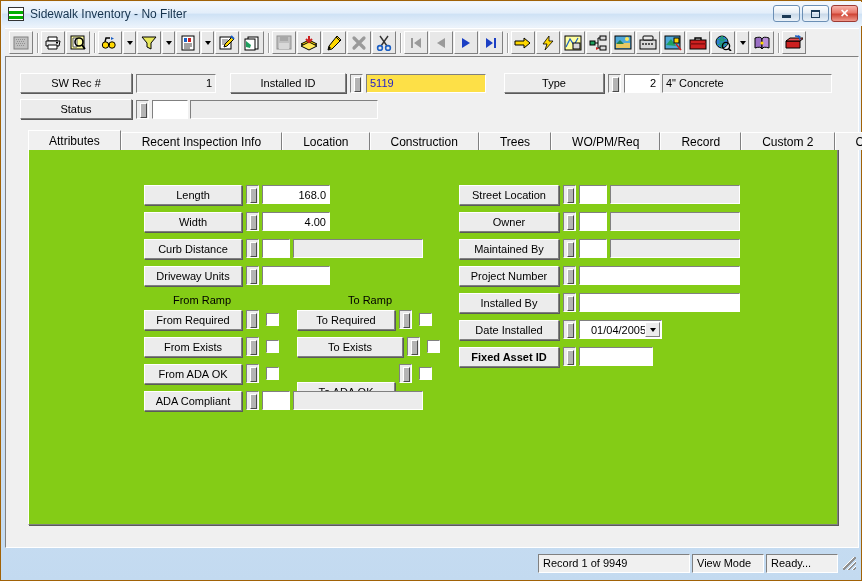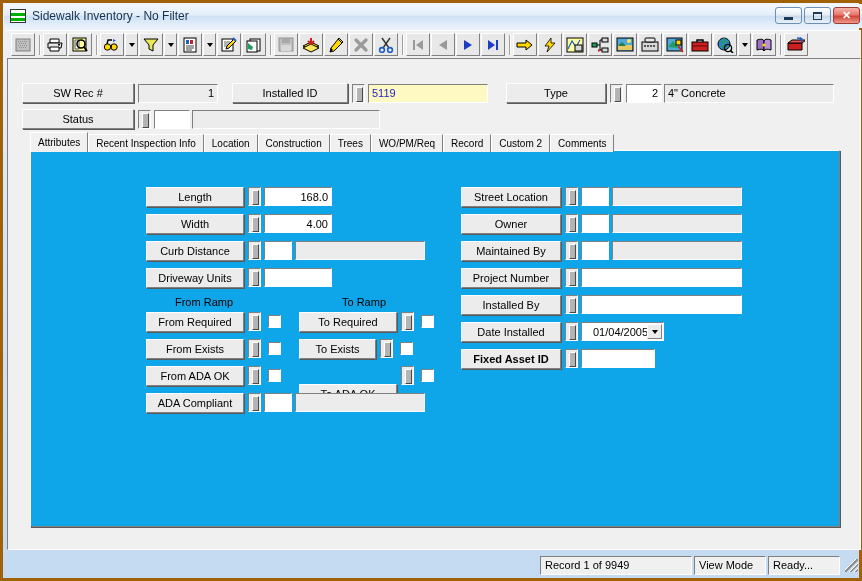--- a/index.html
+++ b/index.html
@@ -10,21 +10,21 @@
     font-family: "Liberation Sans", sans-serif;
     font-size: 11px;
     background: #ffffff;
   }
 
   
   #window {
     position: absolute; left: 0; top: 0;
     width: 862px; height: 581px;
     background: #d9e9f8;
-    border: 3px solid #a16207;
+    border: 1px solid #a16207;
   }
   #frame-outer {
     position: absolute; left: 0; top: 0; right: 0; bottom: 0;
     background: linear-gradient(to bottom, #eef4fb 0%, #d6e6f7 40%, #c3daf0 100%);
   }
 
   
   #titlebar {
     position: absolute; left: 1px; top: 1px;
     width: 860px; height: 24px;
@@ -125,21 +125,21 @@
     position: absolute; left: 4px; top: 55px;
     width: 854px; height: 492px;
     background: #f0f0f0;
     border-left: 1px solid #808080;
     border-top: 1px solid #808080;
     border-right: 1px solid #ffffff;
     border-bottom: 1px solid #ffffff;
   }
 
   
-  #hdr { position: absolute; left: 14px; top: 24px; }
+  #hdr { position: absolute; left: 14px; top: 16px; }
   .hrow { display: flex; align-items: center; margin-bottom: 6px; }
 
   .lbl-btn {
     height: 20px;
     background: #ececec;
     border-top: 1px solid #ffffff;
     border-left: 1px solid #ffffff;
     border-right: 1px solid #808080;
     border-bottom: 1px solid #808080;
     box-shadow: 1px 1px 0 0 #5a5a5a;
@@ -157,21 +157,21 @@
     background: #ffffff;
     height: 19px;
     font-size: 11px;
     display: flex; align-items: center;
     padding: 0 3px;
     color: #000;
     overflow: hidden;
   }
   .sunk.gray { background: #ececec; }
   .sunk.right { justify-content: flex-end; }
-  .sunk.lav { background: #fef9c3; color: #2222cc; }
+  .sunk.lav { background: #fde047; color: #2222cc; }
 
   
   .spin {
     width: 13px; height: 19px;
     border-top: 1px solid #808080;
     border-left: 1px solid #808080;
     border-right: 1px solid #ffffff;
     border-bottom: 1px solid #ffffff;
     background: #ececec;
     position: relative;
@@ -203,43 +203,43 @@
 
   
   #tabstrip {
     position: absolute; left: 22px; top: 74px;
     width: 810px; height: 19px;
     display: flex; align-items: flex-end;
     z-index: 3;
   }
   .tab {
     height: 18px;
-    padding: 0 7px;
+    padding: 0 20px;
     display: flex; align-items: center;
-    font-size: 10px; color: #000;
+    font-size: 12px; color: #000;
     background: #f0f0f0;
     border-left: 1px solid #ffffff;
     border-top: 1px solid #ffffff;
     border-right: 1px solid #808080;
     cursor: default;
     white-space: nowrap;
   }
   .tab.active {
     height: 20px;
     margin-bottom: 0px;
     border-bottom: none;
     background: #f0f0f0;
     font-weight: normal;
   }
 
   
   #tabpanel {
     position: absolute; left: 22px; top: 91px;
     width: 810px; height: 377px;
-    background: #0ea5e9;
+    background: #84cc16;
     border-top: 1px solid #ffffff;
     border-left: 1px solid #ffffff;
     border-right: 1px solid #808080;
     border-bottom: 1px solid #808080;
     box-shadow: 1px 1px 0 0 #5a5a5a;
   }
 
   
   .form-col { position: absolute; }
   .frow { display: flex; align-items: center; margin-bottom: 6px; height: 21px; }
@@ -702,21 +702,21 @@
           <div class="chk"></div>
           <div class="lbl-btn" style="width:98px; margin-left:18px;">To Required</div>
           <div class="spin"></div>
           <div class="chk"></div>
         </div>
 
         <div class="frow">
           <div class="lbl-btn" style="width:98px;">From Exists</div>
           <div class="spin"></div>
           <div class="chk"></div>
-          <div class="lbl-btn" style="width:77px; margin-left:18px;">To  Exists</div>
+          <div class="lbl-btn" style="width:106px; margin-left:18px;">To  Exists</div>
           <div class="spin"></div>
           <div class="chk"></div>
         </div>
 
         <div class="frow">
           <div class="lbl-btn" style="width:98px;">From ADA OK</div>
           <div class="spin"></div>
           <div class="chk"></div>
           <div class="lbl-btn" style="width:98px; margin-left:18px;margin-top:36px;">To ADA OK</div>
           <div class="spin"></div>

